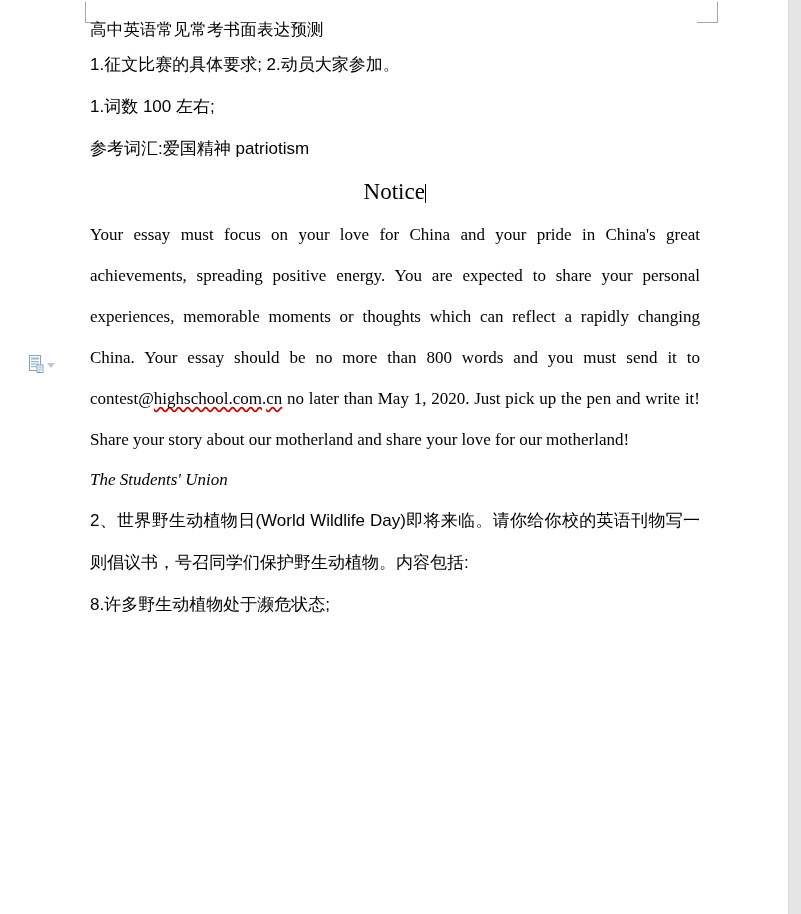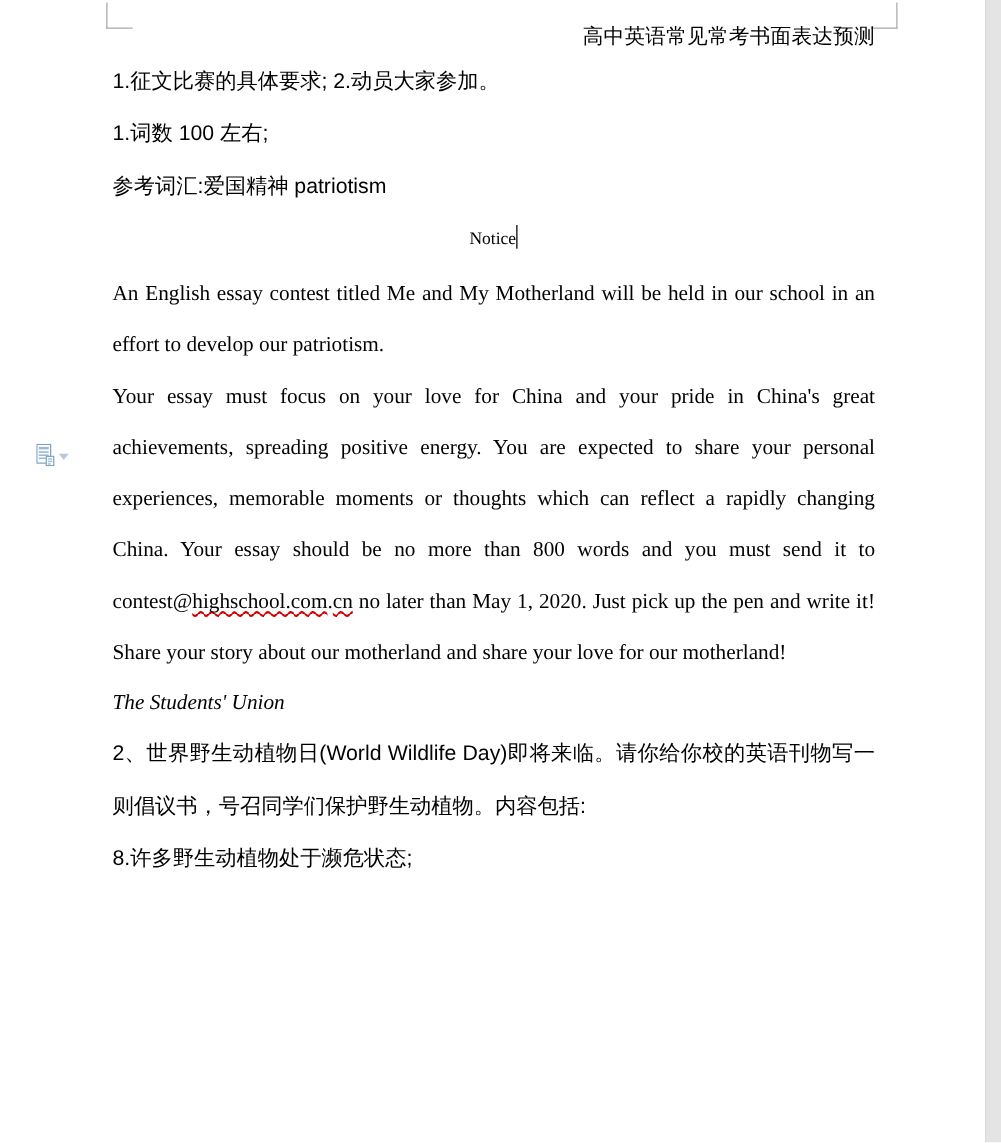--- a/index.html
+++ b/index.html
@@ -72,41 +72,41 @@
     width: 610px;
   }
 
   p.para {
     margin: 0;
     padding: 0;
   }
 
   
   .doc-title {
-    text-align: right;
+    text-align: left;
     font-size: 16.5px;
     line-height: 30px;
     font-family: "Liberation Sans", "DejaVu Sans", sans-serif;
     letter-spacing: 0.2px;
     white-space: nowrap;
   }
 
   
   .cn-para {
     font-size: 17px;
     line-height: 42px;
     text-align: justify;
     text-justify: inter-character;
     font-family: "Liberation Sans", "DejaVu Sans", sans-serif;
   }
 
   
   .notice-heading {
     text-align: center;
-    font-size: 14px;
+    font-size: 23px;
     line-height: 44px;
     font-family: "Liberation Serif", "DejaVu Serif", serif;
     position: relative;
   }
   .caret {
     display: inline-block;
     width: 1.5px;
     height: 19px;
     background: #000000;
     vertical-align: -4px;
@@ -180,21 +180,20 @@
       <p class="para cn-para">1.征文比赛的具体要求; 2.动员大家参加。</p>
 
 
       <p class="para cn-para">1.词数 100 左右;</p>
 
 
       <p class="para cn-para">参考词汇:爱国精神 patriotism</p>
 
       <p class="para notice-heading"><span>Notice</span><span class="caret"></span></p>
 
-      <p class="para en-para">An English essay contest titled Me and My Motherland will be held in our school in an effort to develop our patriotism.</p>
 
       <p class="para en-para"><span>Your essay must focus on your love for China and your pride in China's great achievements, spreading positive energy. You are expected to share your personal experiences, memorable moments or thoughts which can reflect a rapidly changing China. Your essay should be no more than 800 words and you must send it to contest@</span><span class="spellerror">highschool.com</span><span>.</span><span class="spellerror">cn</span><span> no later than May 1, 2020. Just pick up the pen and write it! Share your story about our motherland and share your love for our motherland!</span></p>
 
       <p class="para en-signature">The Students' Union</p>
 
       <p class="para cn-para">2、世界野生动植物日(World Wildlife Day)即将来临。请你给你校的英语刊物写一则倡议书，号召同学们保护野生动植物。内容包括:</p>
 
       <p class="para cn-para">8.许多野生动植物处于濒危状态;</p>
 
     </div>

